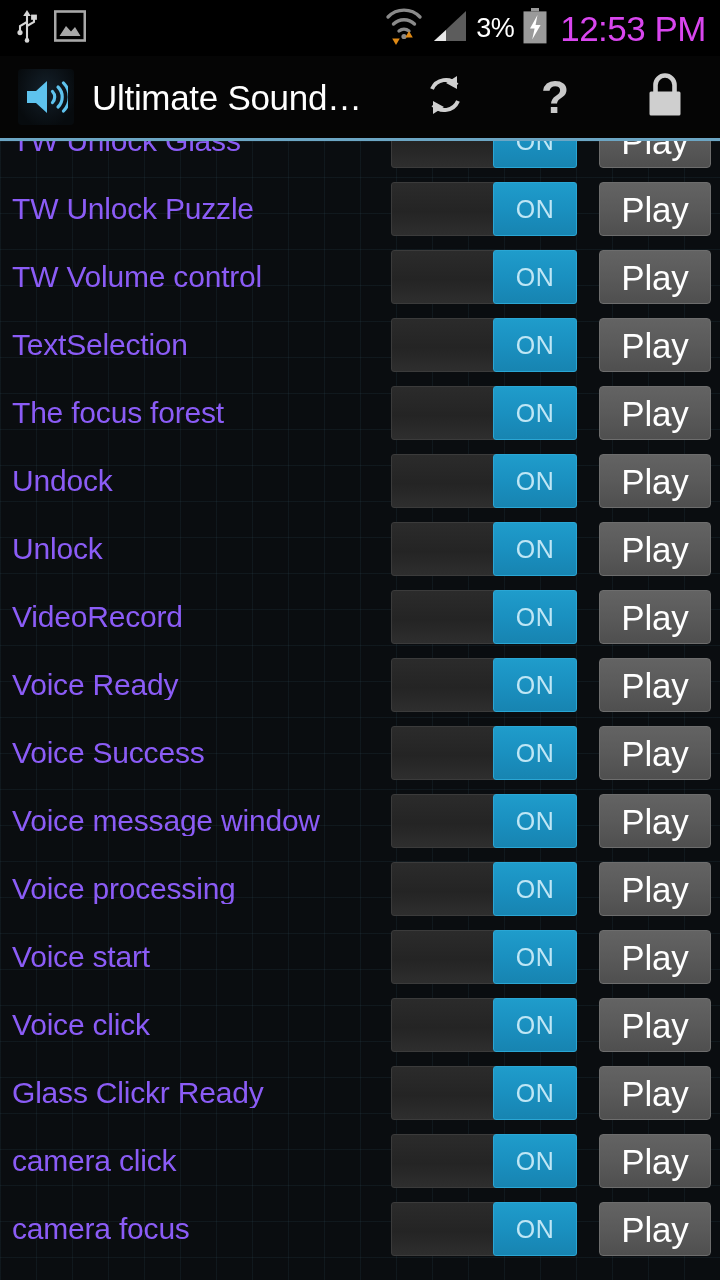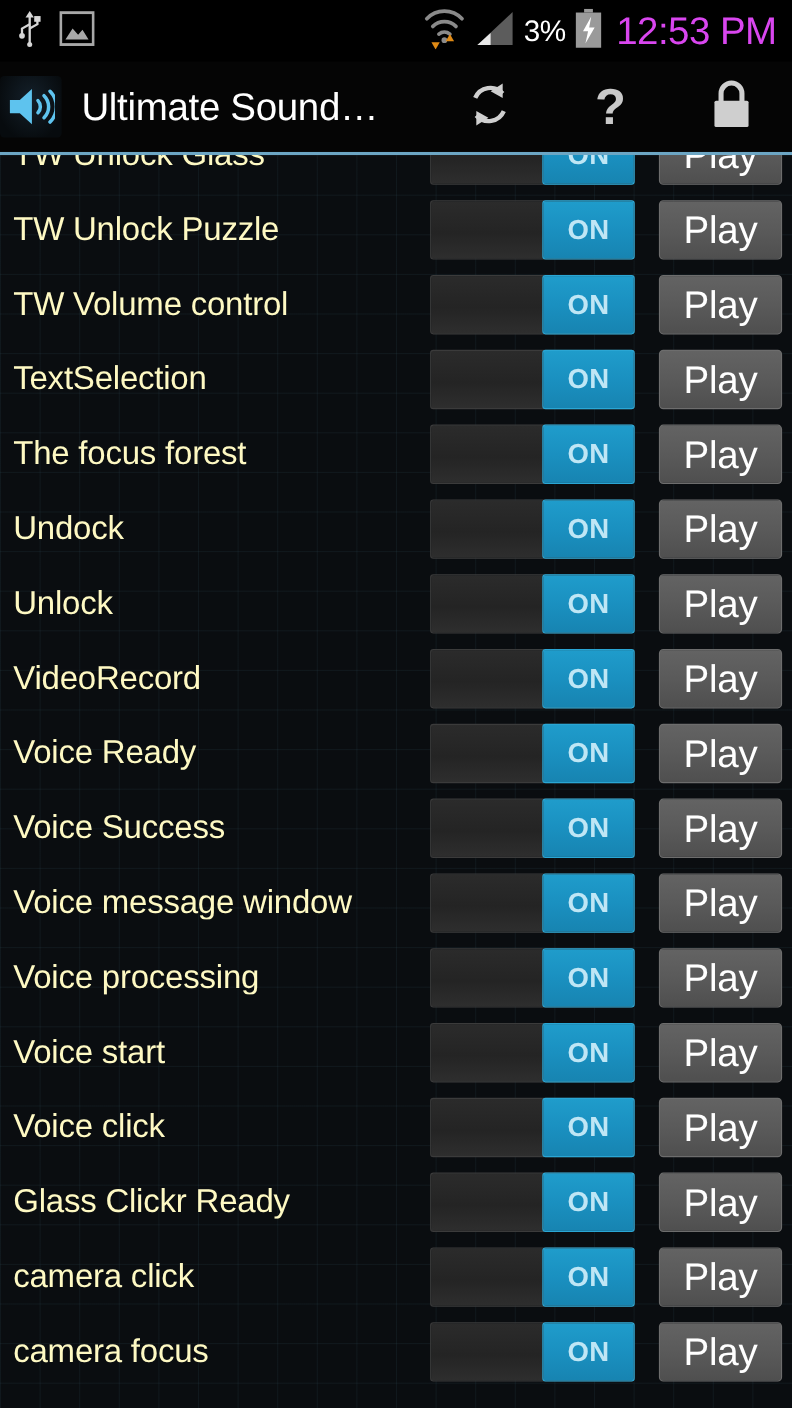--- a/index.html
+++ b/index.html
@@ -39,20 +39,21 @@
     margin-left:4px;
   }
 
   
   .actionbar {
     position:relative;
     height:82px;
     background:#050505;
     display:flex;
     align-items:center;
+    padding-left:18px;
   }
   .app-icon {
     width:56px; height:56px;
     border-radius:4px;
     background:radial-gradient(ellipse at 50% 38%, #14202a 0%, #070b0e 78%);
     display:flex; align-items:center; justify-content:center;
     flex:0 0 auto;
   }
   .app-title {
     color:#fff;
@@ -99,41 +100,40 @@
     left:0; right:0;
     top:-34px;           
   }
   .row {
     position:relative;
     height:68px;
     display:flex;
     align-items:center;
   }
   .row-label {
-    color:#fef9c3;
+    color:#8b5cf6;
     font-size:30px;
     padding-left:12px;
     line-height:1;
     letter-spacing:-0.2px;
     white-space:nowrap;
     flex:1 1 auto;
     overflow:hidden;
   }
 
   
   .toggle {
     position:relative;
     width:186px; height:54px;
     flex:0 0 auto;
     background:linear-gradient(to bottom,#2b2b2b 0%,#242424 55%,#2e2e2e 100%);
     border:1px solid #3b3b3b;
     border-radius:3px;
     margin-right:22px;
     cursor:pointer;
-    font-weight:bold;
   }
   .toggle-thumb {
     position:absolute;
     top:-1px; right:-1px;
     width:84px; height:54px;
     background:linear-gradient(to bottom,#1f9ccb 0%,#1a90c0 50%,#1784b1 100%);
     border:1px solid #2aa6d4;
     border-radius:3px;
     display:flex; align-items:center; justify-content:center;
   }

